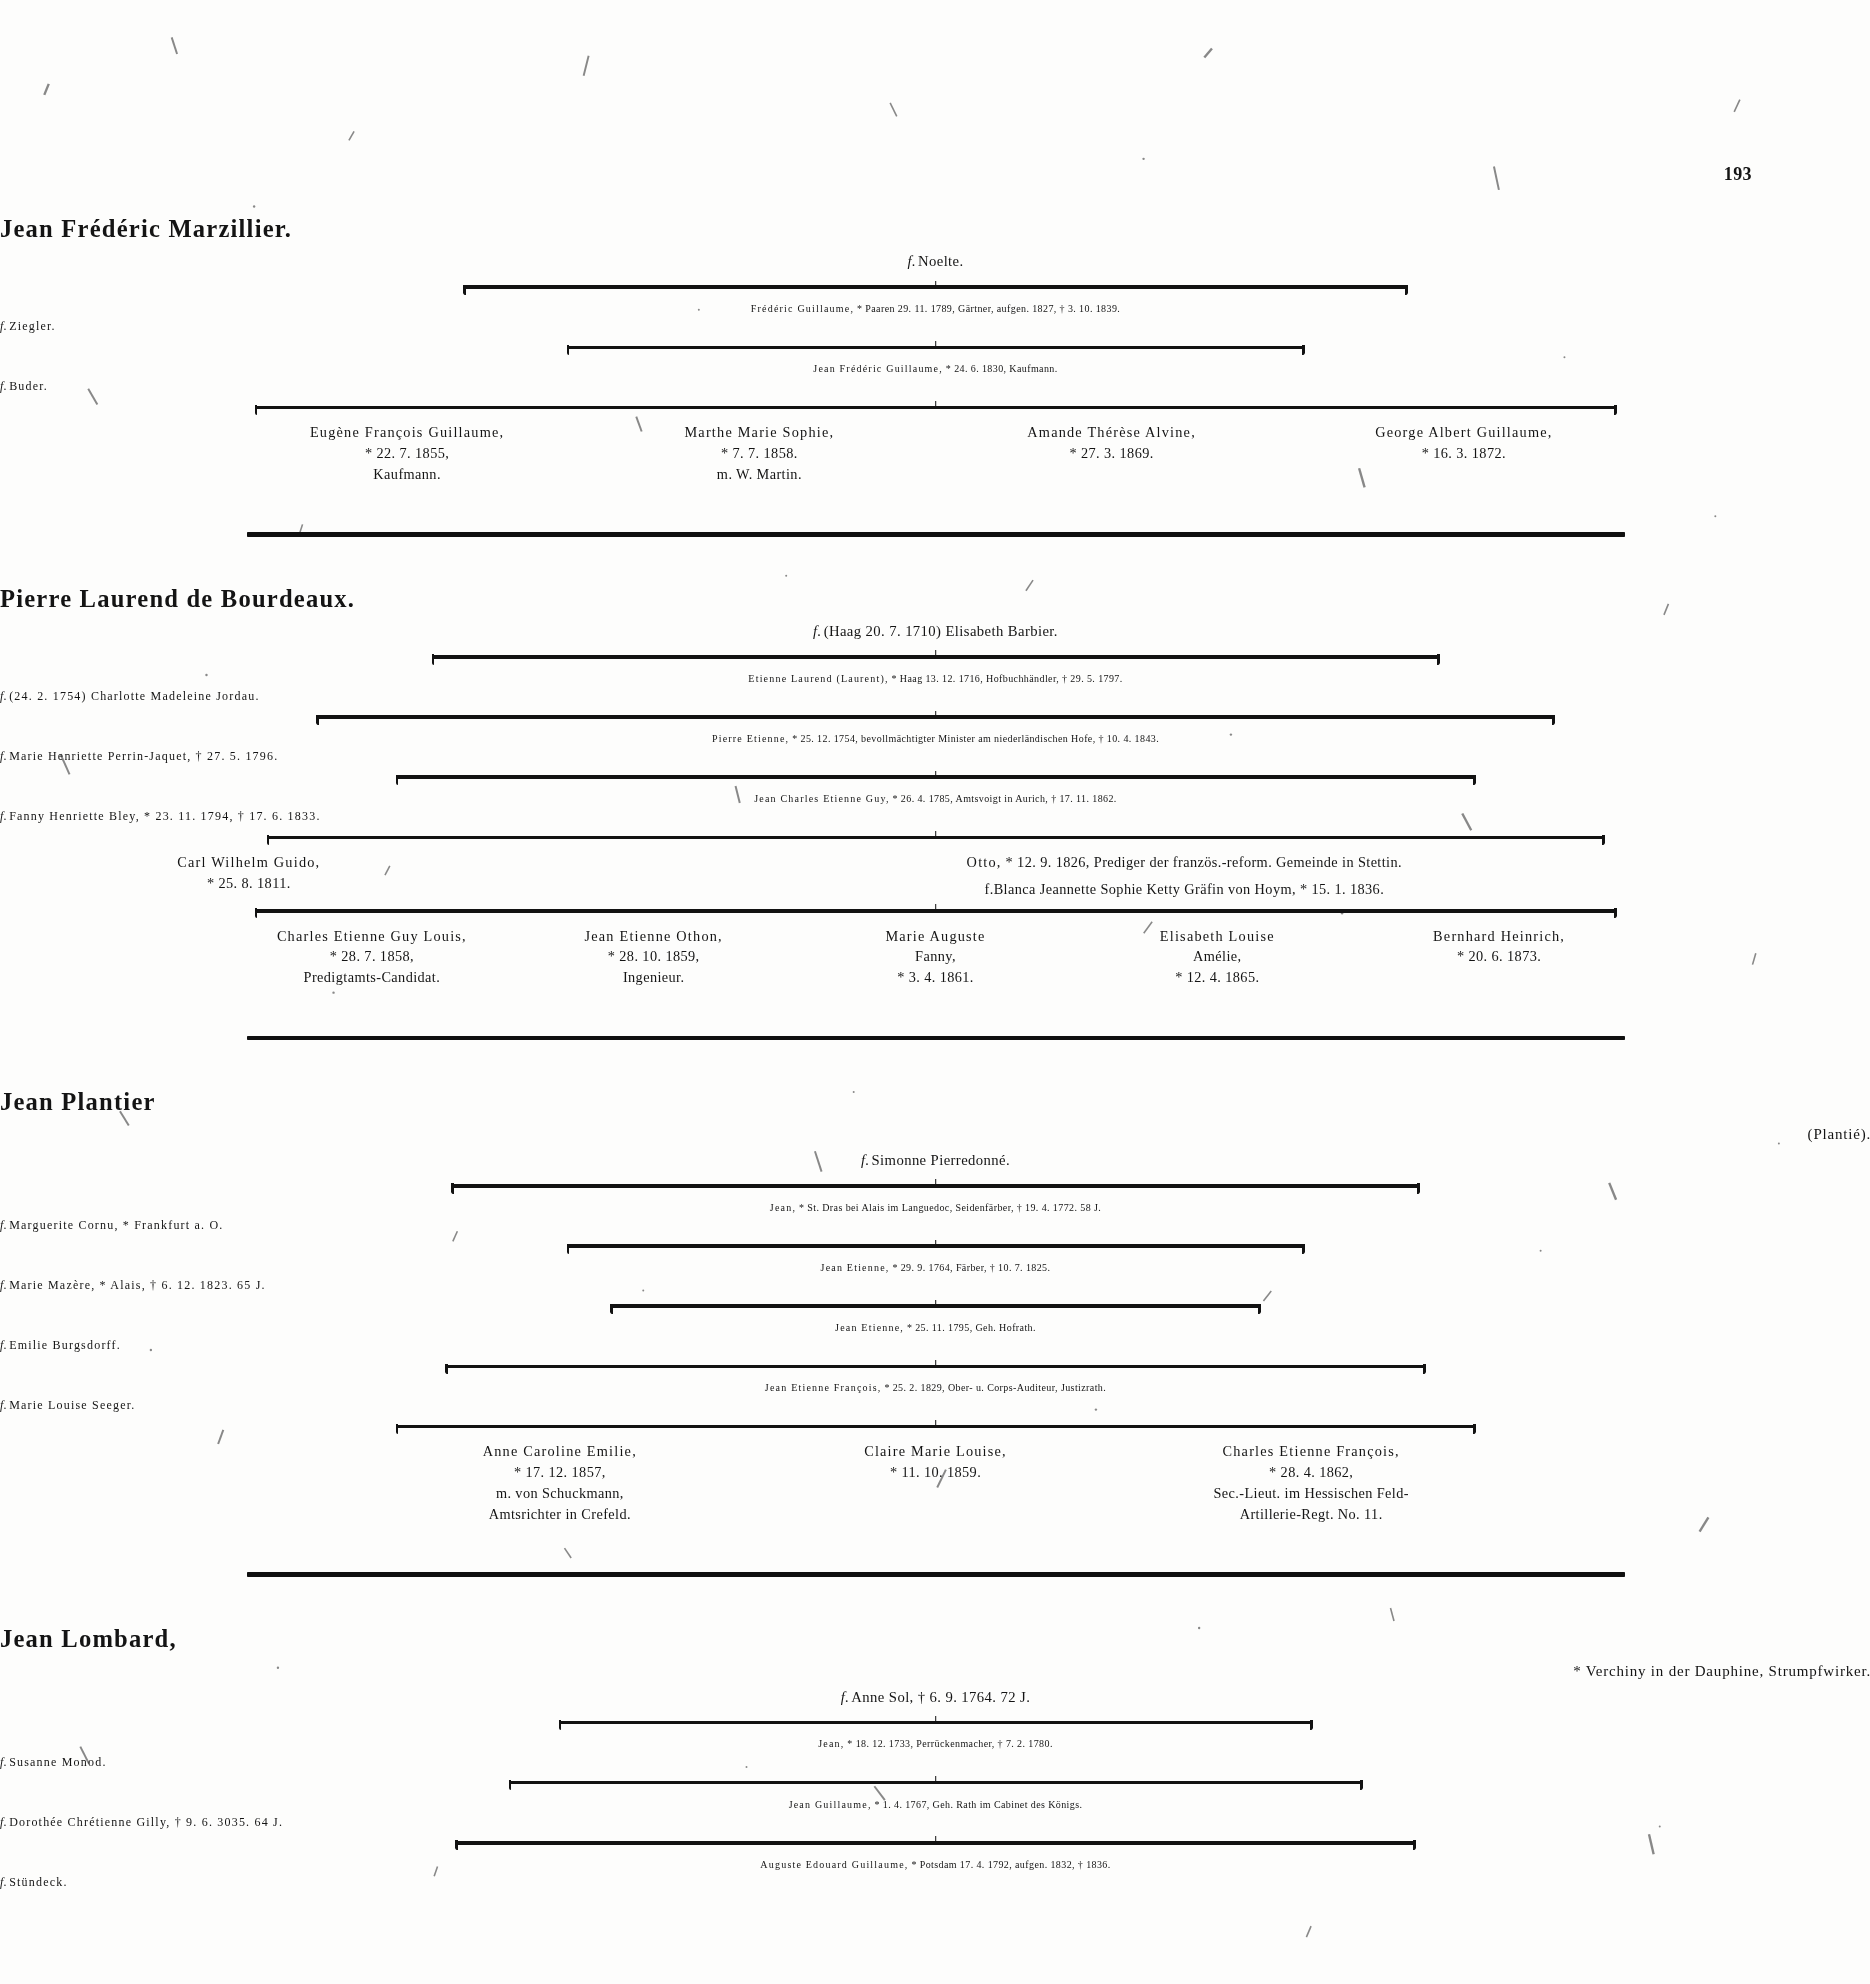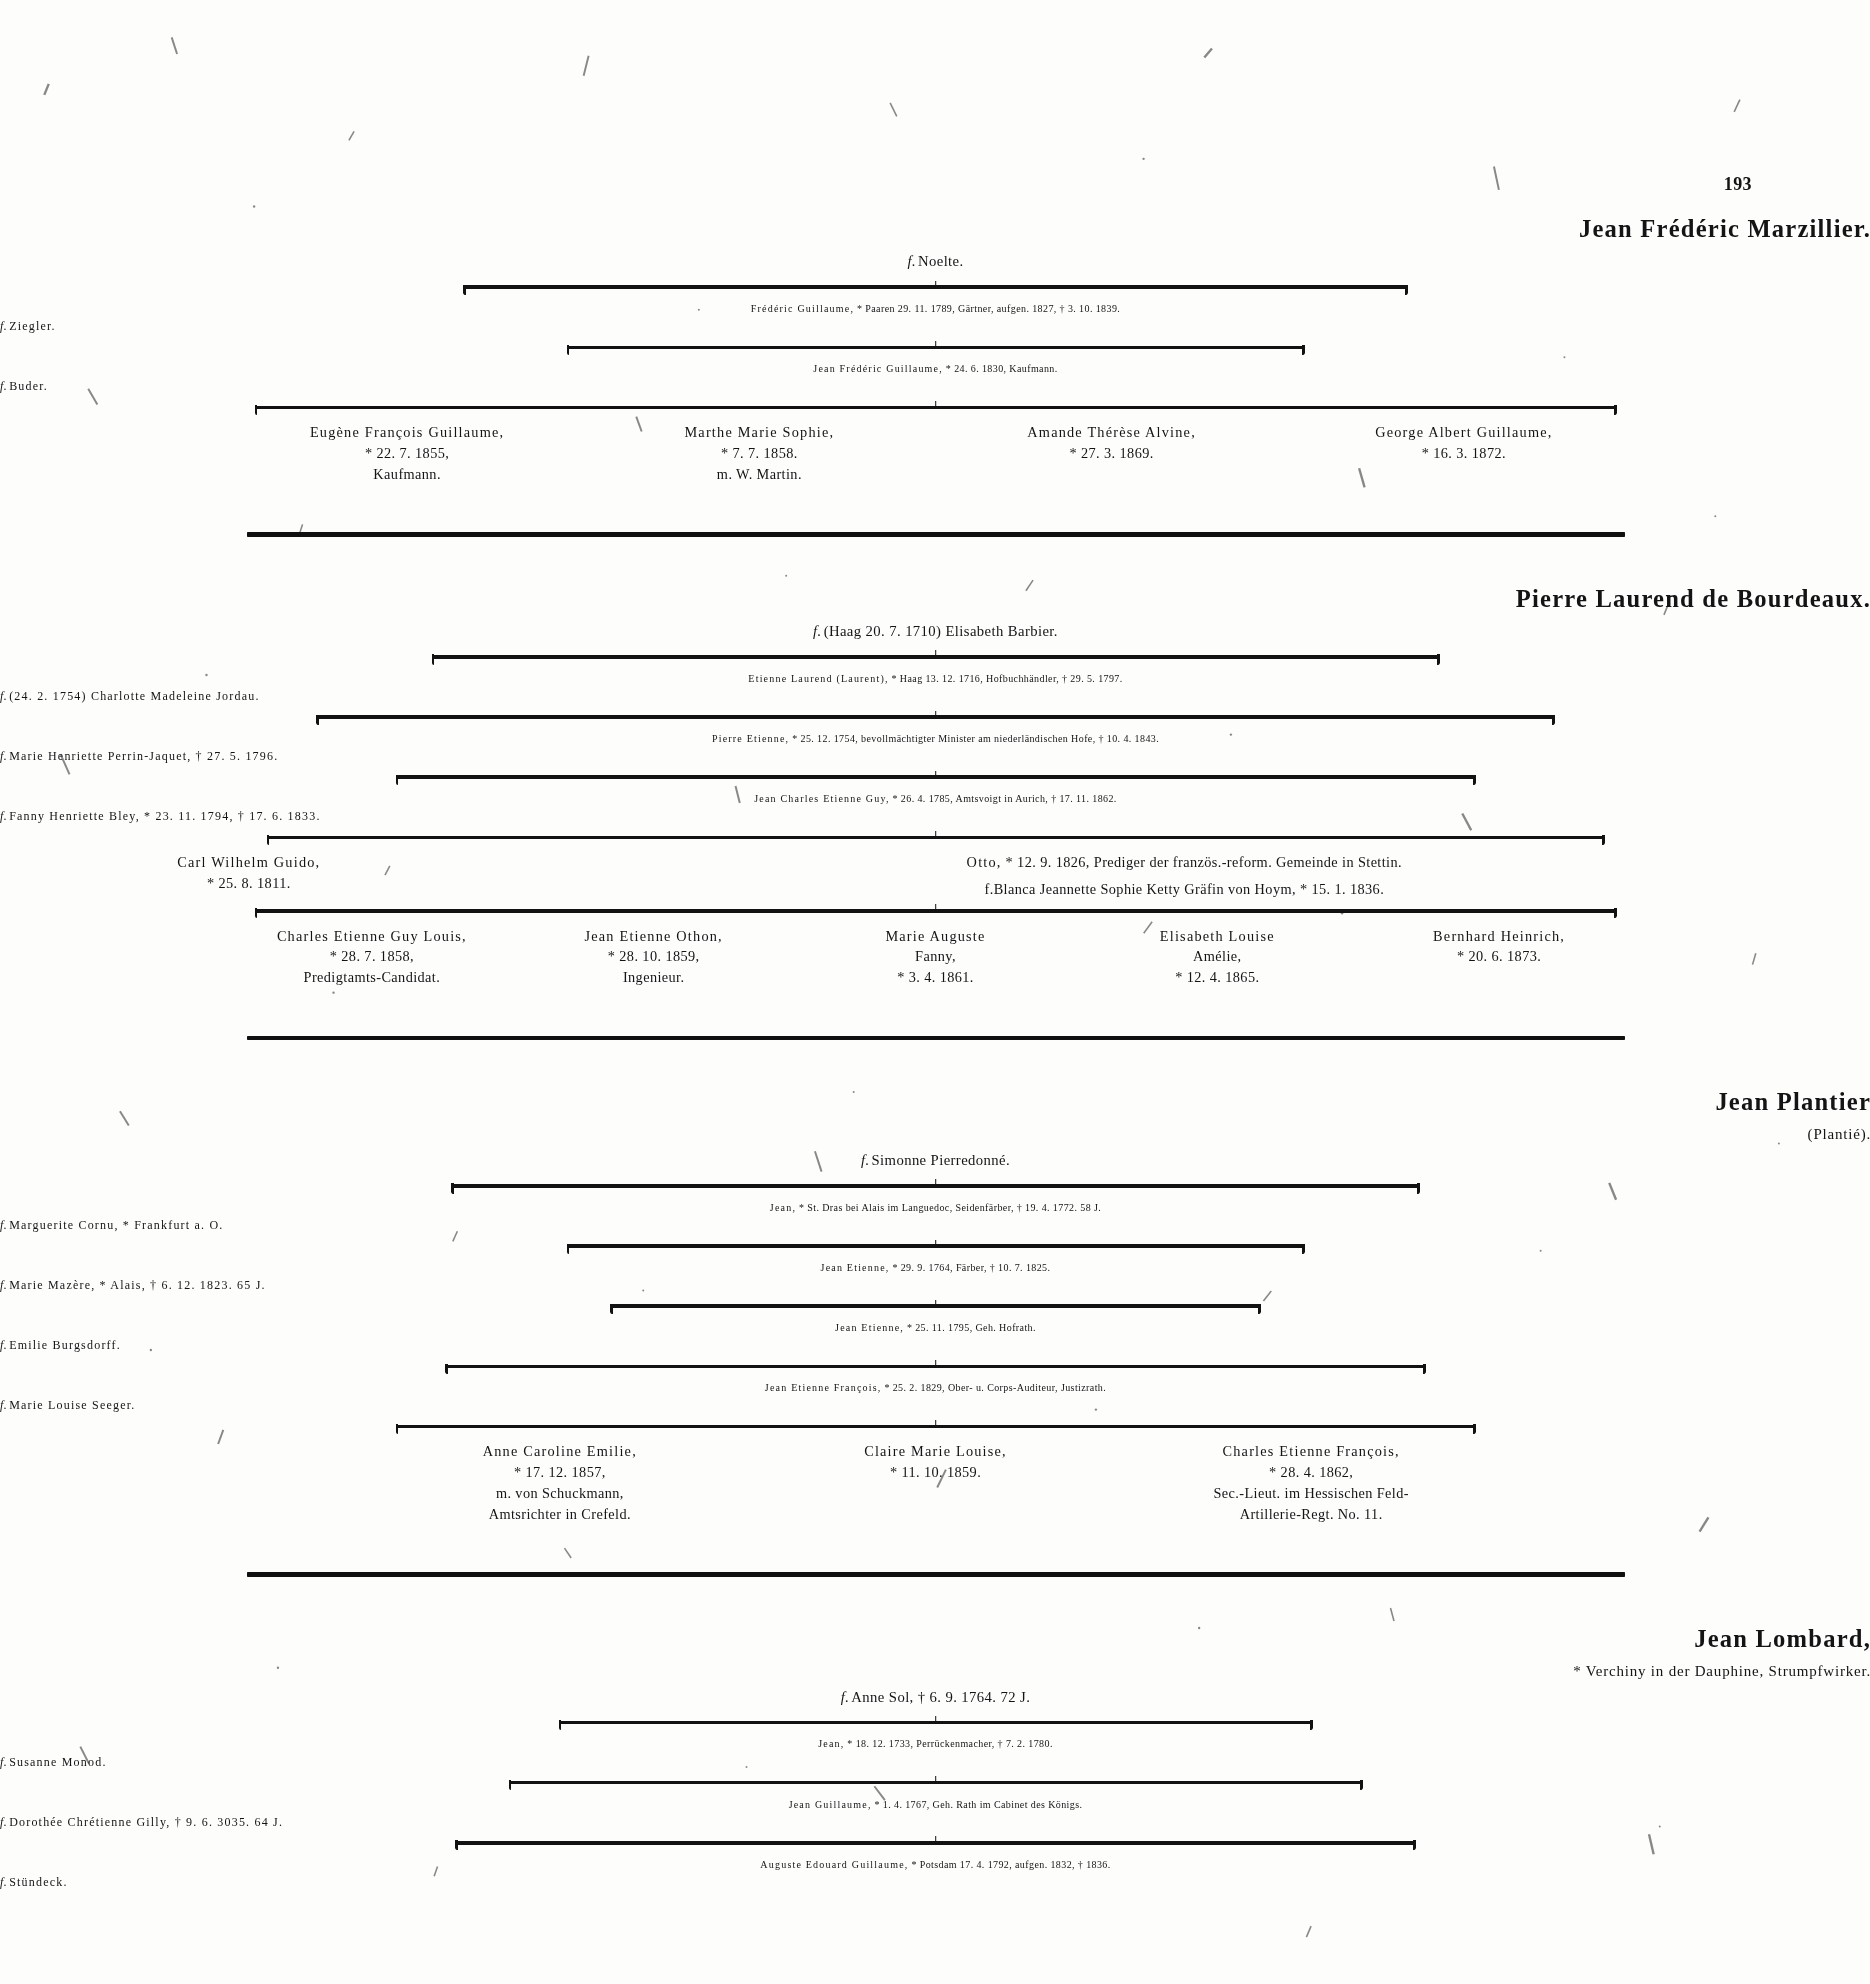--- a/index.html
+++ b/index.html
@@ -20,39 +20,39 @@
   }
   
   .speckle {
     position: absolute;
     inset: 0;
     pointer-events: none;
     opacity: .55;
   }
   .folio {
     position: absolute;
-    top: 174px;
+    top: 164px;
     right: 119px;
     font-size: 18px;
     font-weight: 700;
     letter-spacing: 0.4px;
     font-family: "Liberation Serif", serif;
   }
   .content {
     position: absolute;
     left: 0;
     top: 0;
     width: 1871px;
   }
   .family {
     position: relative;
     padding: 0;
   }
   .fam-title {
-    text-align: right;
+    text-align: left;
     font-size: 24.6px;
     font-weight: 700;
     letter-spacing: 1.2px;
     margin: 0 0 10.3px 0;
     font-family: "Liberation Serif", serif;
   }
   .fam-subtitle {
     text-align: right;
     font-size: 15px;
     letter-spacing: 0.8px;

